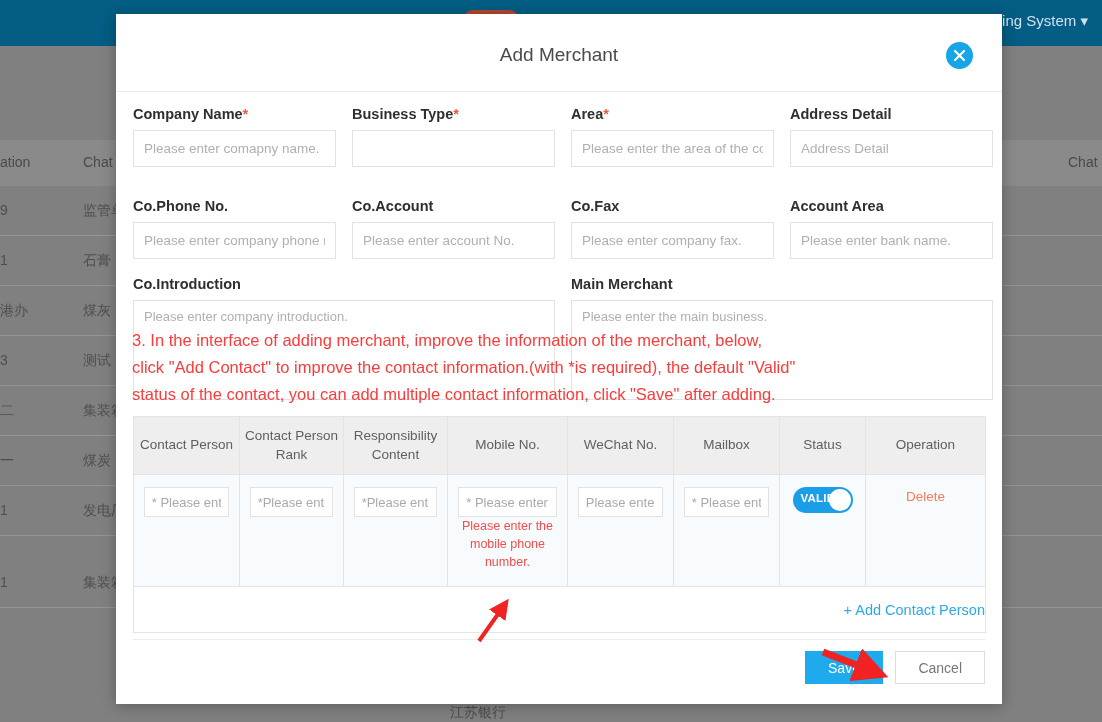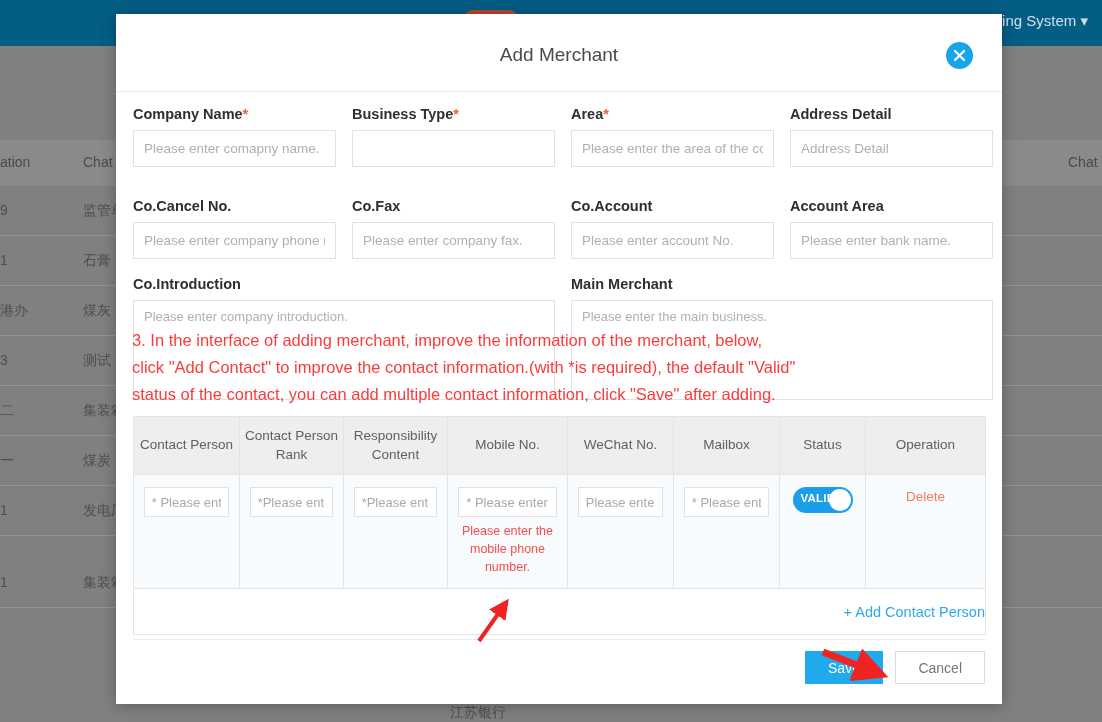--- a/index.html
+++ b/index.html
@@ -169,21 +169,20 @@
     color: #333;
     background: #fff;
     outline: none;
     font-family: "Liberation Sans", sans-serif;
   }
   .cellinput::placeholder { color: #aaa; }
   .cell-err {
     color: #f74c4c;
     font-size: 12.5px;
     line-height: 1.45;
-    margin-top: 5px;
   }
   .toggle {
     display: inline-block;
     width: 60px; height: 26px;
     border-radius: 13px;
     background: #1a9ee8;
     position: relative;
     cursor: pointer;
     vertical-align: middle;
   }
@@ -334,30 +333,30 @@
         <input class="finput" placeholder="Please enter the area of the company." style="">
       </div>
       <div class="fcell">
         <div class="flabel"><span>Address Detail</span></div>
         <input class="finput" placeholder="Address Detail" style="">
       </div>
     </div>
 
     <div class="form-grid frow2">
       <div class="fcell">
-        <div class="flabel"><span>Co.Cancel No.</span></div>
+        <div class="flabel"><span>Co.Phone No.</span></div>
         <input class="finput" placeholder="Please enter company phone number." style="">
+      </div>
+      <div class="fcell">
+        <div class="flabel"><span>Co.Account</span></div>
+        <input class="finput" placeholder="Please enter account No." style="">
       </div>
       <div class="fcell">
         <div class="flabel"><span>Co.Fax</span></div>
         <input class="finput" placeholder="Please enter company fax." style="">
-      </div>
-      <div class="fcell">
-        <div class="flabel"><span>Co.Account</span></div>
-        <input class="finput" placeholder="Please enter account No." style="">
       </div>
       <div class="fcell">
         <div class="flabel"><span>Account Area</span></div>
         <input class="finput" placeholder="Please enter bank name." style="">
       </div>
     </div>
 
     <div class="wide-grid">
       <div class="wcell">
         <div class="flabel"><span>Co.Introduction</span></div>

